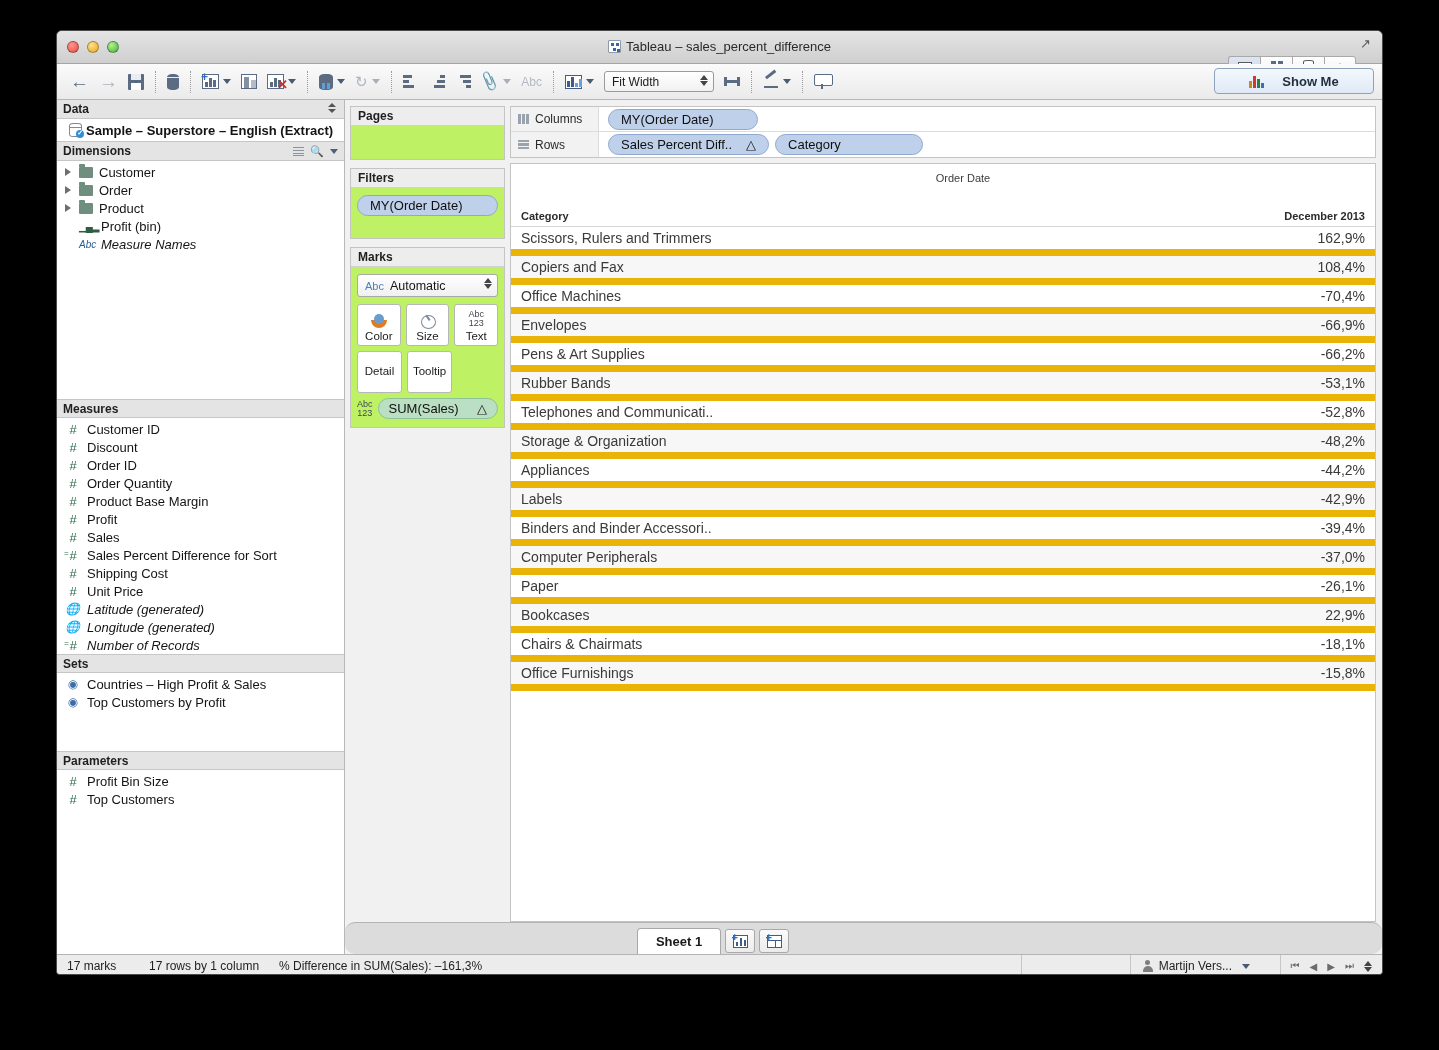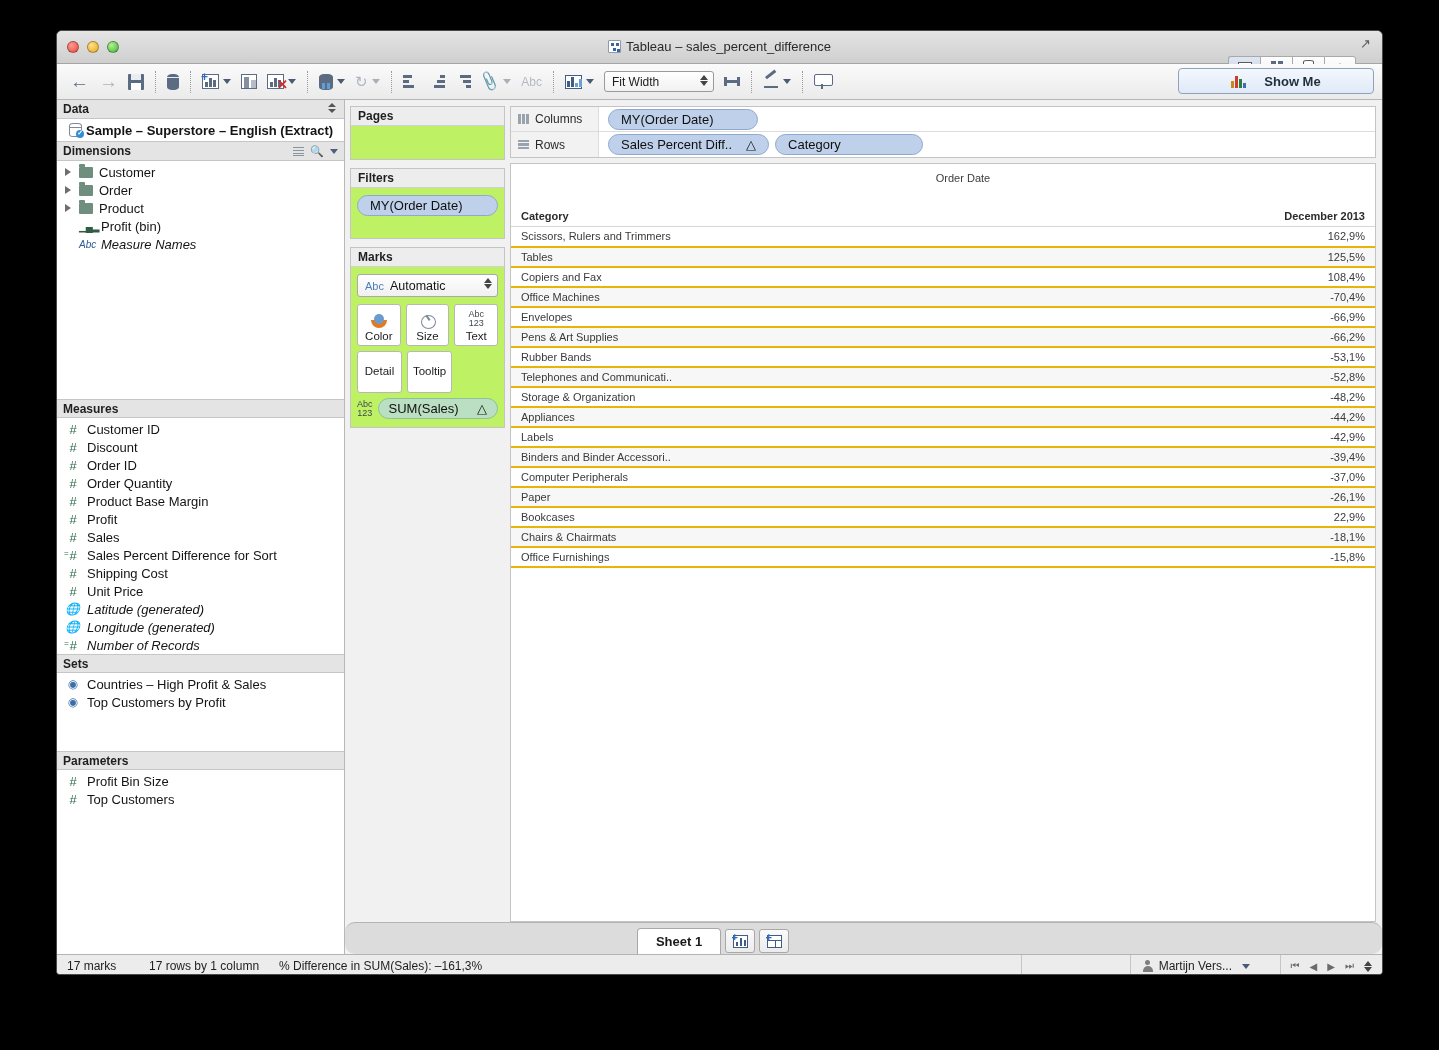--- a/index.html
+++ b/index.html
@@ -158,21 +158,21 @@
     display: flex; align-items: center;
     padding-left: 7px; position: relative;
   }
   .stepper { position: absolute; right: 5px; top: 3px; display:flex; flex-direction:column; gap:1px; }
   .stepper i { width:0;height:0;border-left:4px solid transparent;border-right:4px solid transparent; }
   .stepper i.up { border-bottom: 5px solid #444; }
   .stepper i.down { border-top: 5px solid #444; }
 
   .showme {
     position: absolute; right: 8px; top: 4px;
-    width: 196px; height: 26px;
+    width: 160px; height: 26px;
     border: 1px solid #8fa2bd; border-radius: 4px;
     background: linear-gradient(#f4f8fd, #dfe9f6);
     display: flex; align-items: center; justify-content: center;
     gap: 17px; font-size: 13px; font-weight: bold; color: #1f2d3d;
   }
   .showme-icon { width: 16px; height: 13px; position: relative; }
   .showme-icon i { position: absolute; bottom: 0; width: 3px; }
   .showme-icon i:nth-child(1){ left:0; height:7px; background:#c7891e; }
   .showme-icon i:nth-child(2){ left:4px; height:12px; background:#cf3a2e; }
   .showme-icon i:nth-child(3){ left:8px; height:9px; background:#2f7d3c; }
@@ -329,24 +329,24 @@
   .viz-title { text-align:center; font-size:11px; color:#3c3c3c; padding-top:8px;padding-left:40px; }
   .viz-table { width: 100%; border-collapse: collapse; margin-top: 24px; }
   .viz-table th {
     font-size: 11px; color:#2b2b2b; font-weight:bold;
     padding: 2px 10px 4px 10px;
     border-bottom: 1px solid #d6d6d6;
     text-align:left;
   }
   .viz-table th.num { text-align:right; }
   .viz-table td {
-    font-size: 11px; color:#3a3a3a;
+    font-size: 14px; color:#3a3a3a;
     padding: 3px 10px;
     height: 20px;
-    border-bottom: 2px solid #eab308;
+    border-bottom: 7px solid #eab308;
   }
   .viz-table td.num { text-align:right; }
   .viz-table tbody tr:nth-child(even) { background: #f7f7f7; }
 
   
   .sheetbar {
     height: 32px; background:#dcdcdc;
     border-top:1px solid #b4b4b4;
     display:flex; align-items:flex-end; padding-left: 292px; gap:4px;border-radius:10px;
   }
@@ -817,24 +817,20 @@
                 <thead>
                   <tr>
                     <th>Category</th>
                     <th class="num">December 2013</th>
                   </tr>
                 </thead>
                 <tbody id="viz-body">
                     <tr>
                       <td>Scissors, Rulers and Trimmers</td>
                       <td class="num">162,9%</td>
-                    </tr>
-                    <tr>
-                      <td>Tables</td>
-                      <td class="num">125,5%</td>
                     </tr>
                     <tr>
                       <td>Copiers and Fax</td>
                       <td class="num">108,4%</td>
                     </tr>
                     <tr>
                       <td>Office Machines</td>
                       <td class="num">-70,4%</td>
                     </tr>
                     <tr>

